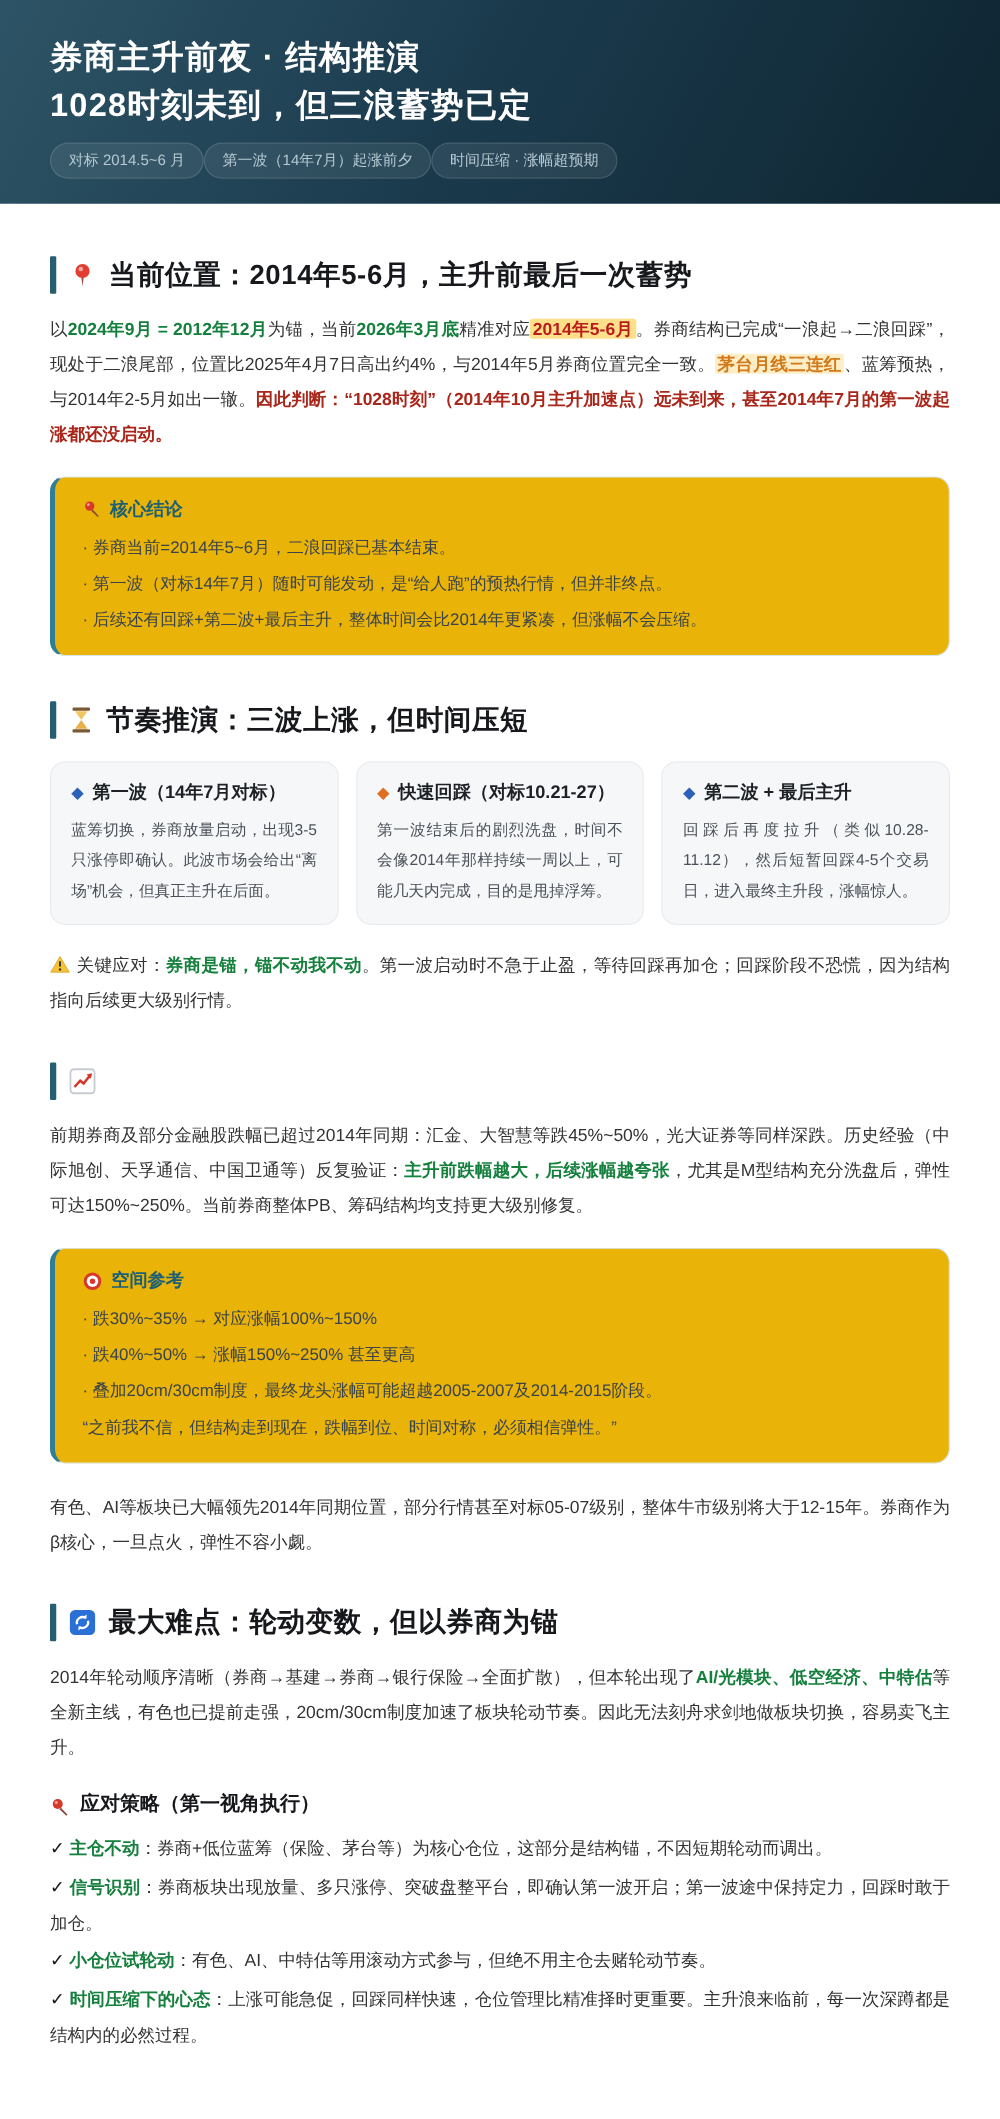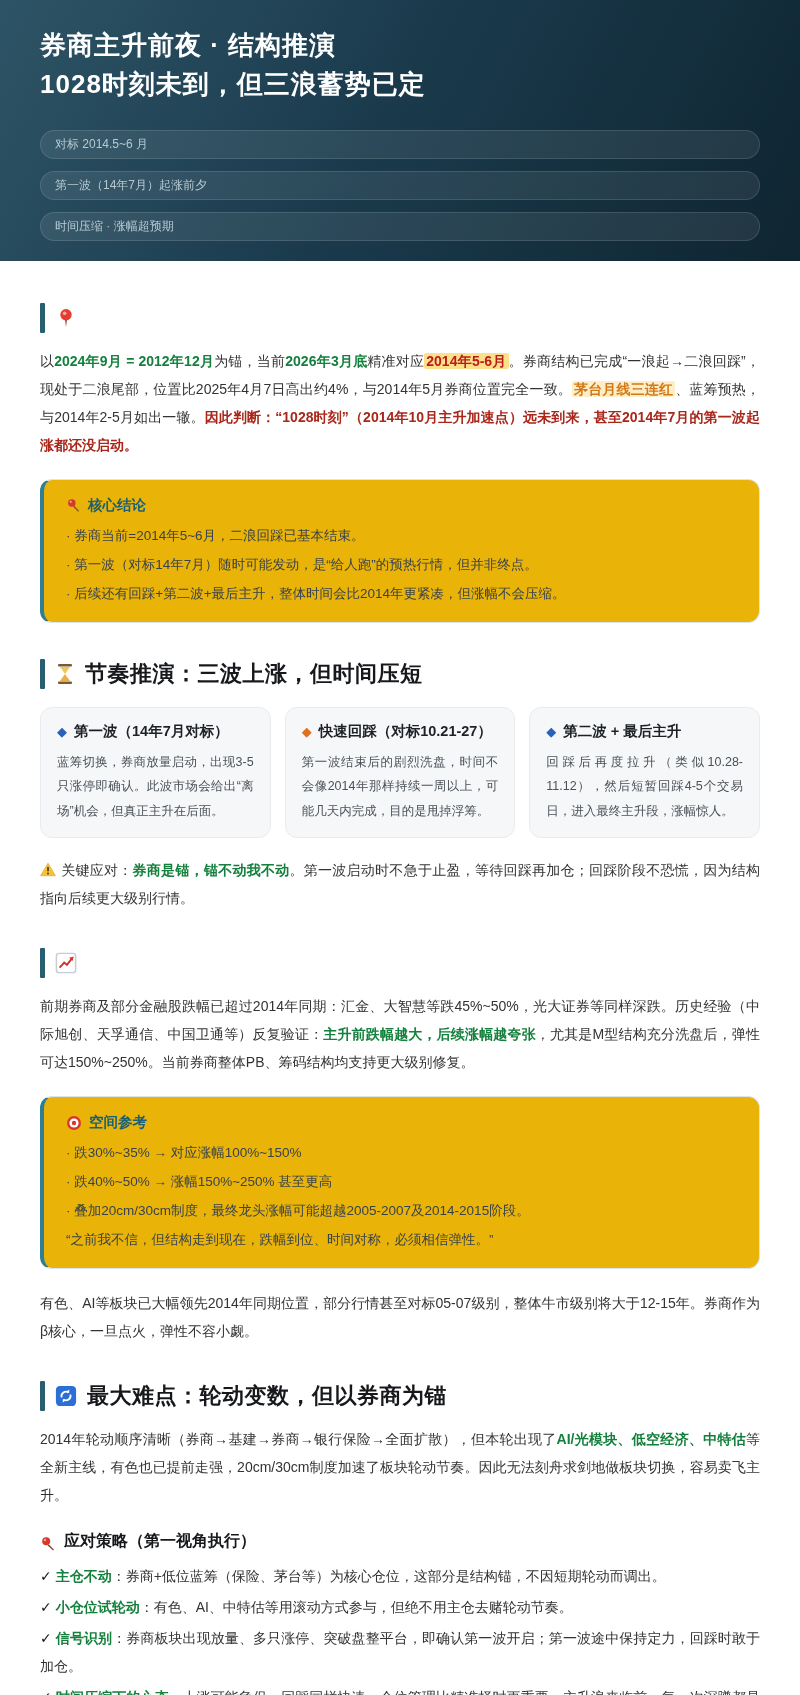--- a/index.html
+++ b/index.html
@@ -1,20 +1,20 @@
 <!DOCTYPE html>
 <html><head>
 <meta charset="utf-8">
 <style>
   html,body{margin:0;padding:0;background:#fff;}
   body{width:800px;font-family:"Liberation Sans","DejaVu Sans",sans-serif;color:#333;}
   
   .hero{background:linear-gradient(118deg,#2d5466 0%,#1a3a4c 48%,#0f2531 100%);padding:26px 40px 20px;}
   .hero-title{font-size:26px;font-weight:bold;color:#ffffff;line-height:1.5;letter-spacing:1px;}
-  .hero-tags{display:flex;gap:12px;margin-top:26px;flex-direction:column;}
+  .hero-tags{display:flex;margin-top:10px;}
   .tag{background:rgba(255,255,255,.08);border:1px solid rgba(255,255,255,.12);color:#b6c9d3;
        font-size:12px;padding:5px 14px;border-radius:15px;white-space:nowrap;}
   
   main{padding:6px 40px 30px;}
   .sec-head{display:flex;align-items:center;gap:10px;margin:36px 0 14px;}
   .sec-bar{width:5px;height:30px;background:#275e70;border-radius:1px;flex:0 0 auto;}
   .sec-icon{display:flex;align-items:center;}
   .sec-title{font-size:22px;margin:0;color:#16181c;letter-spacing:.5px;font-weight:bold;}
   .para{font-size:14px;line-height:2.0;margin:10px 0;color:#333;text-align:justify;}
   .seg-n{}
@@ -61,20 +61,21 @@
   <section>
     <div class="sec-head">
       <span class="sec-bar"></span>
       <span class="sec-icon">
         <svg width="22" height="22" viewBox="0 0 24 24">
             <circle cx="12" cy="8.5" r="6.2" fill="#e23d30"></circle>
             <circle cx="10.5" cy="6.8" r="2" fill="#f2aaa2"></circle>
             <path d="M11 14.2 L12 22 L13 14.2 Z" fill="#9a4a3e"></path>
           </svg>
       </span>
+      <h2 class="sec-title">当前位置：2014年5-6月，主升前最后一次蓄势</h2>
     </div>
     <p class="para"><span class="seg-n">以</span><span class="seg-b">2024年9月 = 2012年12月</span><span class="seg-n">为锚，当前</span><span class="seg-b">2026年3月底</span><span class="seg-n">精准对应</span><span class="seg-hl">2014年5-6月</span><span class="seg-n">。券商结构已完成“一浪起→二浪回踩”，现处于二浪尾部，位置比2025年4月7日高出约4%，与2014年5月券商位置完全一致。</span><span class="seg-hlo">茅台月线三连红</span><span class="seg-n">、蓝筹预热，与2014年2-5月如出一辙。</span><span class="seg-r">因此判断：“1028时刻”（2014年10月主升加速点）远未到来，甚至2014年7月的第一波起涨都还没启动。</span></p>
     <div class="callout-blue">
       <div class="callout-title">
         <span>
           <svg width="15" height="15" viewBox="0 0 16 16">
               <circle cx="6.2" cy="5.2" r="4" fill="#d6382a"></circle>
               <circle cx="5" cy="4" r="1.2" fill="#f2a79e"></circle>
               <path d="M8.8 8.2 L14 13.8 L13 14.6 L7.6 9.4 Z" fill="#8c4a3a"></path>
             </svg>
@@ -180,19 +181,19 @@
       <span>
         <svg width="16" height="16" viewBox="0 0 16 16">
             <circle cx="6.2" cy="5.2" r="4" fill="#d6382a"></circle>
             <circle cx="5" cy="4" r="1.2" fill="#f2a79e"></circle>
             <path d="M8.8 8.2 L14 13.8 L13 14.6 L7.6 9.4 Z" fill="#8c4a3a"></path>
           </svg>
       </span>
       <span>应对策略（第一视角执行）</span>
     </div>
     <div class="check-line"><span class="seg-ck">✓ </span><span class="seg-b">主仓不动</span><span class="seg-n">：券商+低位蓝筹（保险、茅台等）为核心仓位，这部分是结构锚，不因短期轮动而调出。</span></div>
+    <div class="check-line"><span class="seg-ck">✓ </span><span class="seg-b">信号识别</span><span class="seg-n">：券商板块出现放量、多只涨停、突破盘整平台，即确认第一波开启；第一波途中保持定力，回踩时敢于加仓。</span></div>
     <div class="check-line"><span class="seg-ck">✓ </span><span class="seg-b">小仓位试轮动</span><span class="seg-n">：有色、AI、中特估等用滚动方式参与，但绝不用主仓去赌轮动节奏。</span></div>
-    <div class="check-line"><span class="seg-ck">✓ </span><span class="seg-b">信号识别</span><span class="seg-n">：券商板块出现放量、多只涨停、突破盘整平台，即确认第一波开启；第一波途中保持定力，回踩时敢于加仓。</span></div>
     <div class="check-line"><span class="seg-ck">✓ </span><span class="seg-b">时间压缩下的心态</span><span class="seg-n">：上涨可能急促，回踩同样快速，仓位管理比精准择时更重要。主升浪来临前，每一次深蹲都是结构内的必然过程。</span></div>
 
   </section>
 
 </main>
 
 </body></html>

